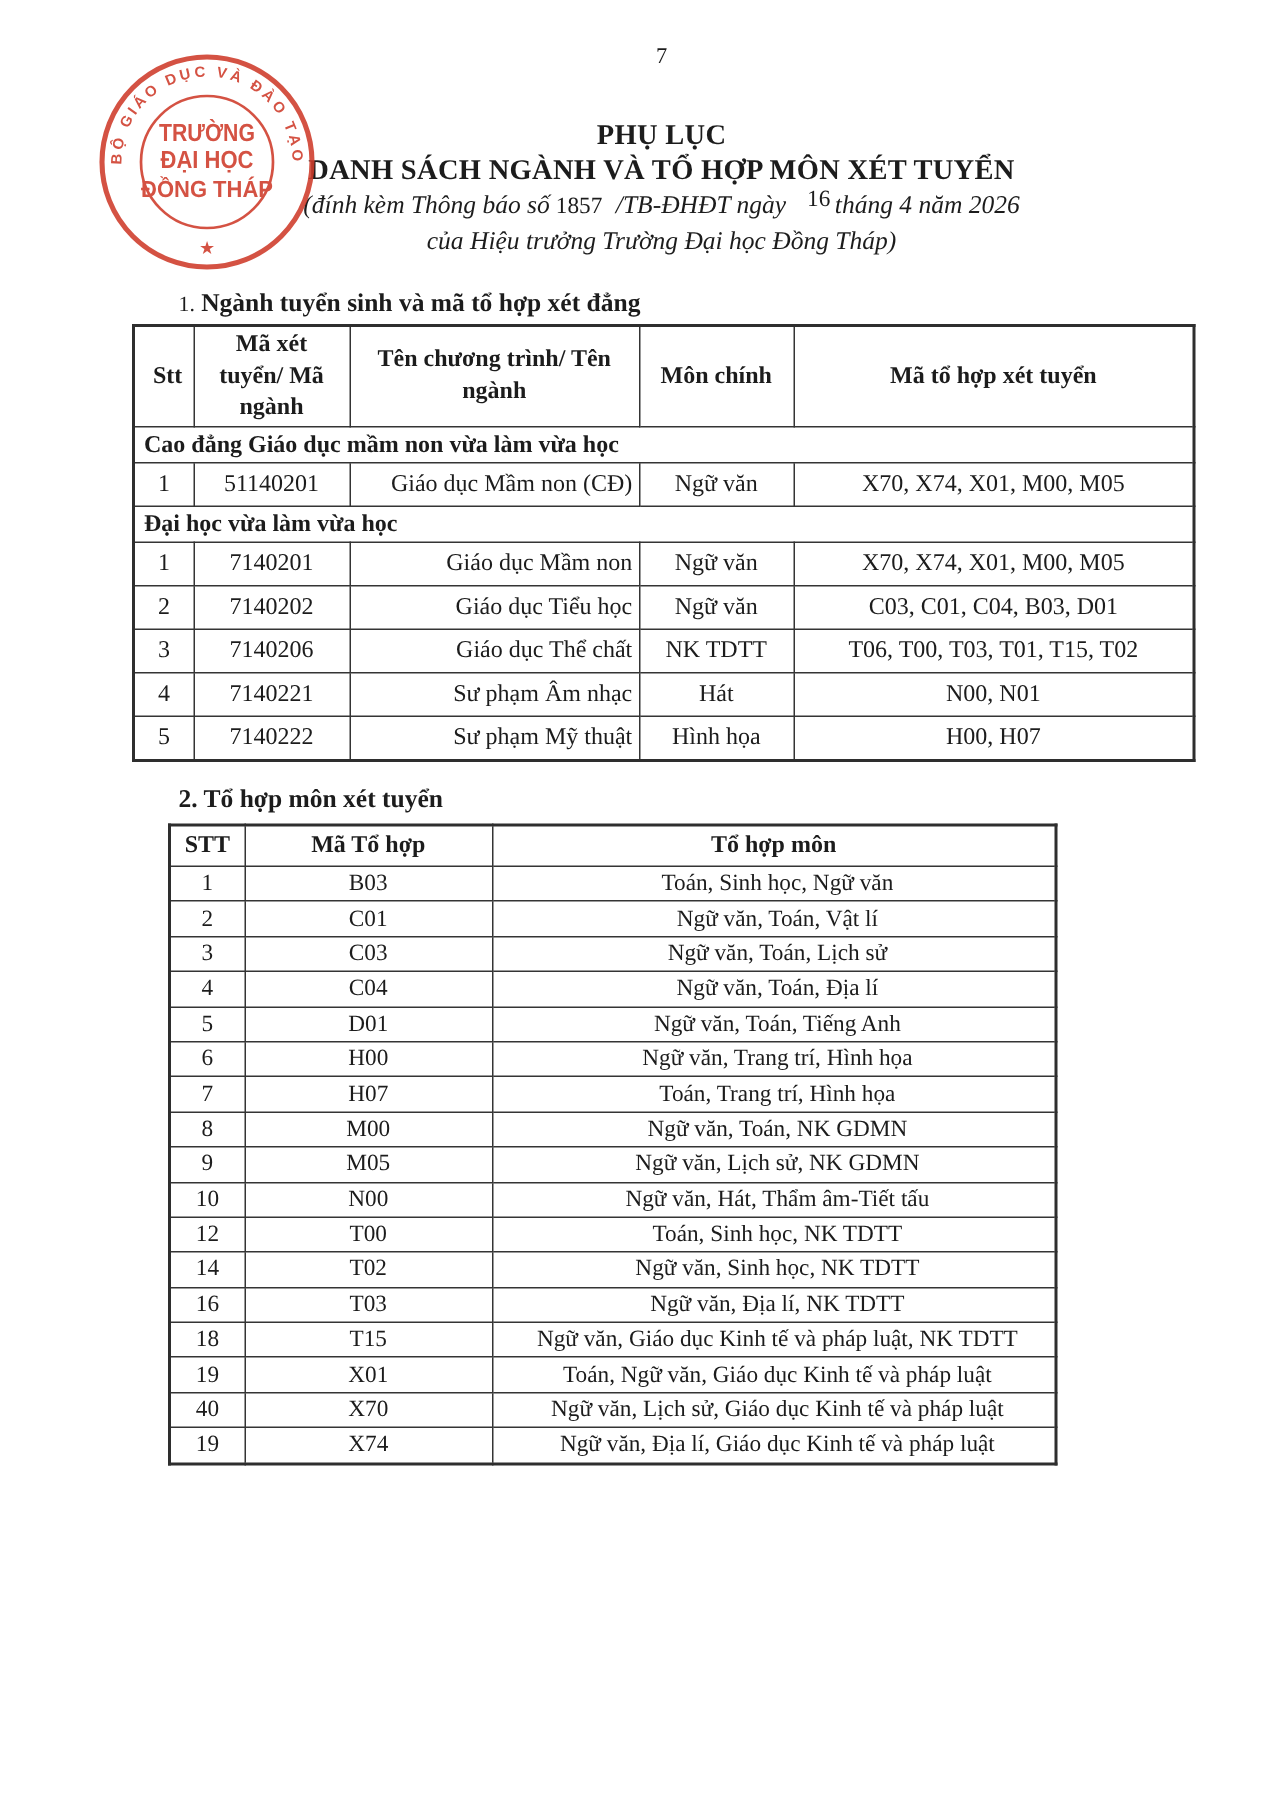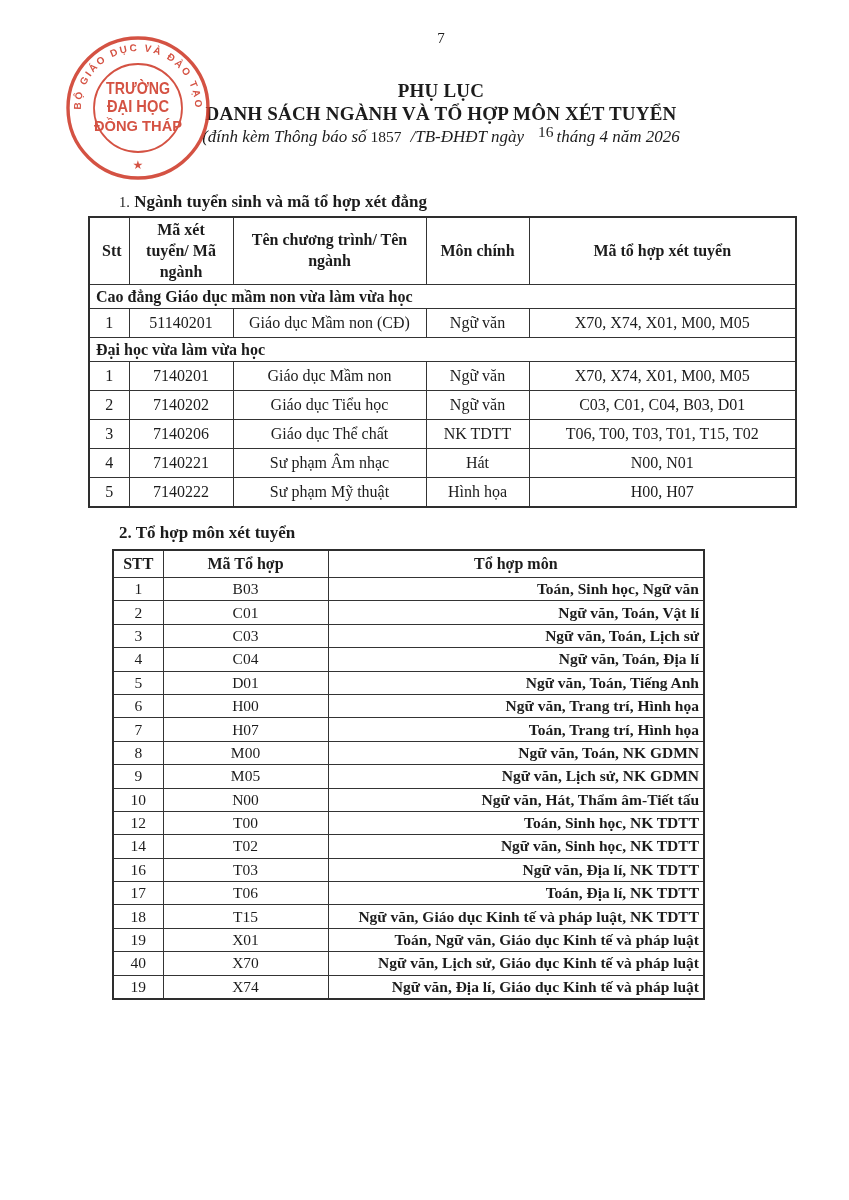--- a/index.html
+++ b/index.html
@@ -23,25 +23,25 @@
   .sec1 .num{font-size:14.5px;font-weight:normal;}
   .sec1 .t{font-weight:bold;}
   .sec2{position:absolute;left:119px;top:523px;font-size:17px;font-weight:bold;}
   
   table{border-collapse:collapse;table-layout:fixed;background:#fff;}
   th,td{border:1px solid #343434;overflow:hidden;}
   .table1{position:absolute;left:88px;top:216px;width:707px;border:2px solid #2e2e2e;}
   .table1 th{height:60px;font-size:16px;font-weight:bold;line-height:1.3;text-align:center;vertical-align:middle;padding:2px 12px;}
   .table1 td{height:26px;font-size:16px;padding:1px 4px;text-align:center;vertical-align:middle;}
   .table1 td.section-cell{height:21px;font-weight:bold;text-align:left;padding-left:6px;}
-  .table1 td.t1-c2{text-align:center;padding-left:4px;margin-left:12px;}
+  .table1 td.t1-c2{text-align:right;padding-left:4px;margin-left:12px;}
   .table2{position:absolute;left:112px;top:549px;width:591px;border:2px solid #2e2e2e;}
   .table2 th{height:24px;font-size:16px;font-weight:bold;text-align:center;vertical-align:middle;padding:1px 4px;}
   .table2 td{height:22.4px;font-size:15.5px;padding:0 4px;text-align:center;vertical-align:middle;}
-  .table2 td.t2-c2{text-align:right;padding-left:9px;font-weight:bold;}
+  .table2 td.t2-c2{text-align:center;padding-left:9px;}
 </style>
 </head>
 <body>
 
 <div class="page">
 
   <div class="page-number">7</div>
 
   <svg class="stamp" viewBox="0 0 148 148" xmlns="http://www.w3.org/2000/svg">
     <circle cx="74" cy="74" r="70" fill="none" stroke="#cf3b2a" stroke-width="3.4"></circle>
@@ -57,20 +57,21 @@
     <text x="74" y="97" text-anchor="middle" font-size="15.5" fill="#cf3b2a" textLength="88" lengthAdjust="spacingAndGlyphs">ĐỒNG THÁP</text>
     <text x="74" y="135" text-anchor="middle" font-size="12" fill="#cf3b2a">★</text>
   </svg>
 
   <div class="header-block">
     <div class="title1">PHỤ LỤC</div>
     <div class="title2">DANH SÁCH NGÀNH VÀ TỔ HỢP MÔN XÉT TUYỂN</div>
     <div class="note">
       <span>(đính kèm Thông báo số</span><span class="note-num">1857</span><span>/TB-ĐHĐT ngày</span><span class="note-day">16</span><span>tháng 4 năm 2026</span>
     </div>
+    <div class="note">của Hiệu trưởng Trường Đại học Đồng Tháp)</div>
   </div>
 
   <div class="sec1">
     <span class="num">1.</span>
     <span class="t">Ngành tuyển sinh và mã tổ hợp xét đẳng</span>
   </div>
 
   <table class="table1">
     <colgroup>
       <col style="width:40px">
@@ -215,25 +216,20 @@
           <td class="t2-c0">14</td>
           <td class="t2-c1">T02</td>
           <td class="t2-c2">Ngữ văn, Sinh học, NK TDTT</td>
         </tr>
         <tr>
           <td class="t2-c0">16</td>
           <td class="t2-c1">T03</td>
           <td class="t2-c2">Ngữ văn, Địa lí, NK TDTT</td>
         </tr>
         <tr>
-          <td class="t2-c0">17</td>
-          <td class="t2-c1">T06</td>
-          <td class="t2-c2">Toán, Địa lí, NK TDTT</td>
-        </tr>
-        <tr>
           <td class="t2-c0">18</td>
           <td class="t2-c1">T15</td>
           <td class="t2-c2">Ngữ văn, Giáo dục Kinh tế và pháp luật, NK TDTT</td>
         </tr>
         <tr>
           <td class="t2-c0">19</td>
           <td class="t2-c1">X01</td>
           <td class="t2-c2">Toán, Ngữ văn, Giáo dục Kinh tế và pháp luật</td>
         </tr>
         <tr>

